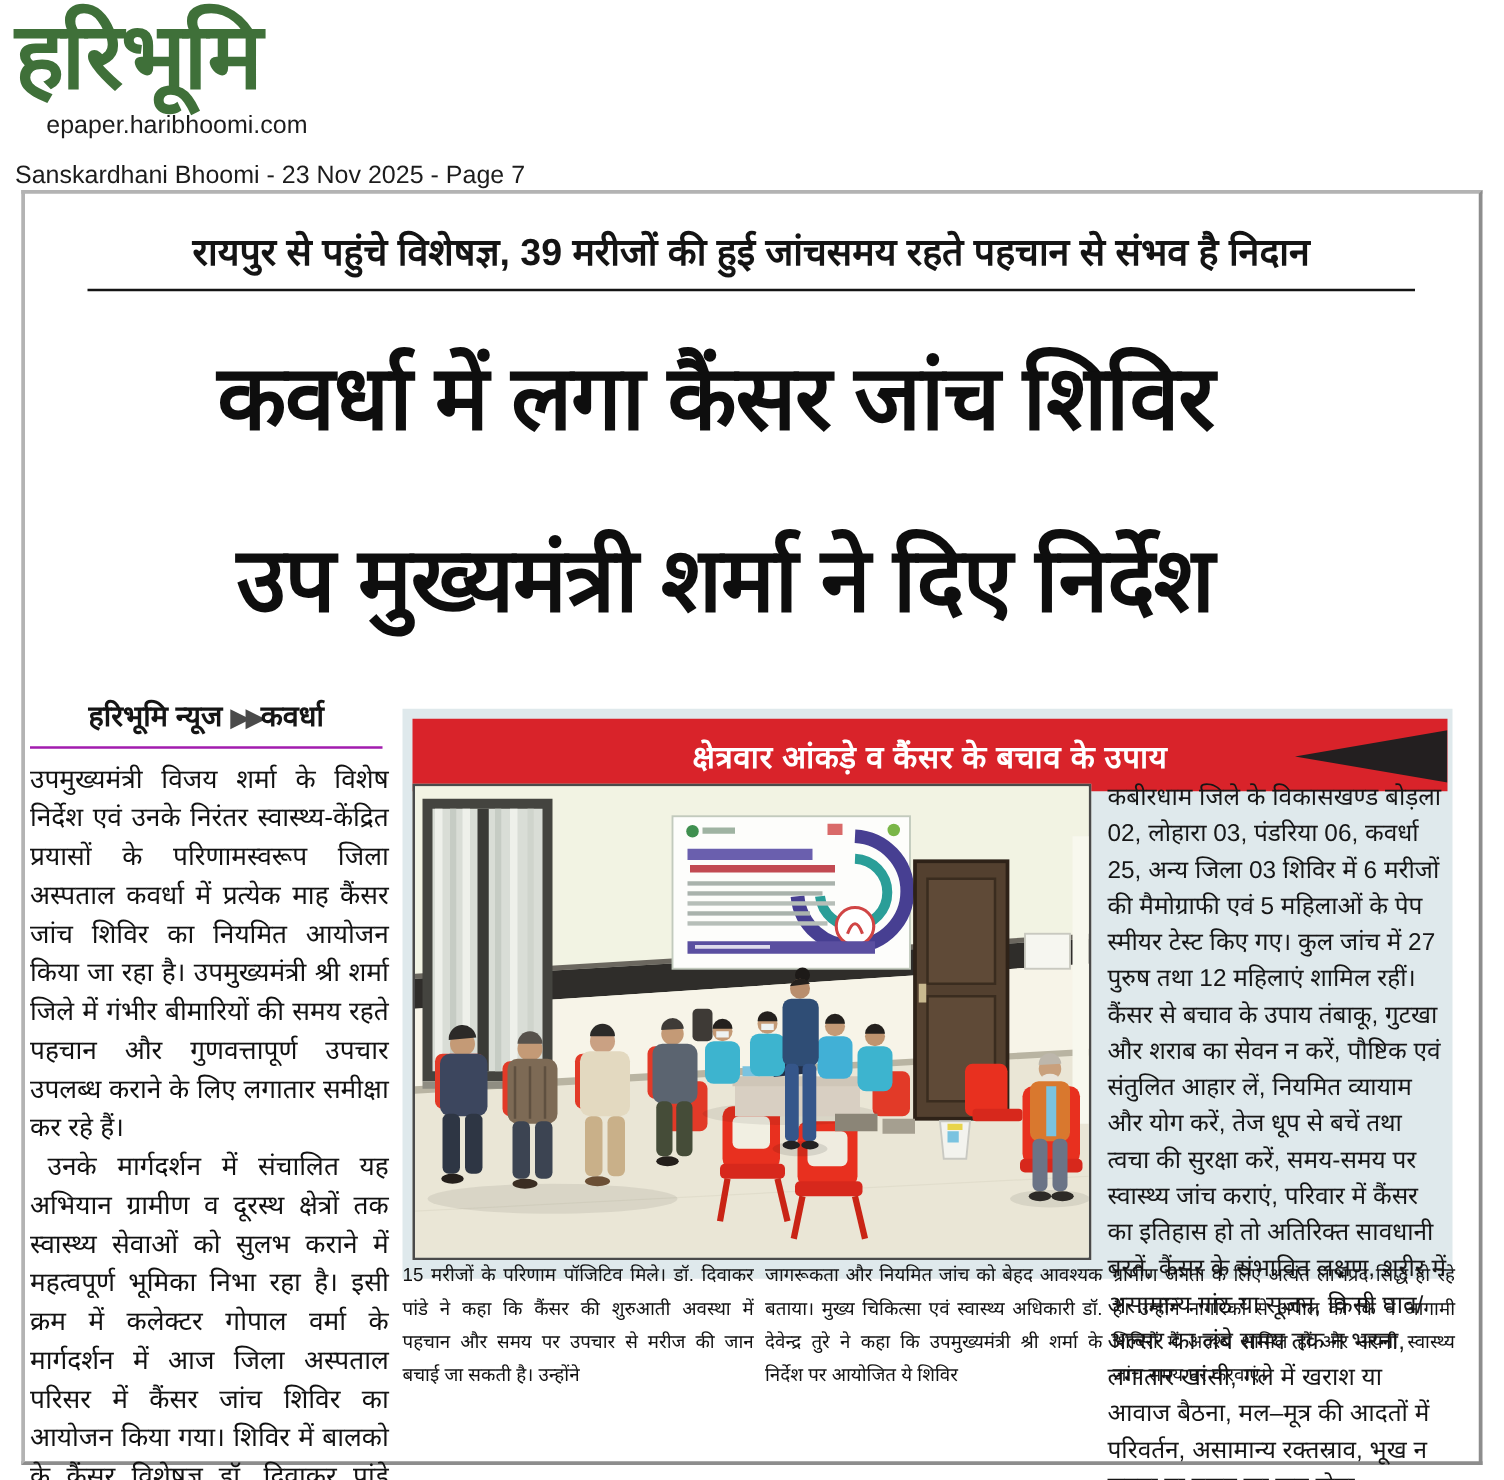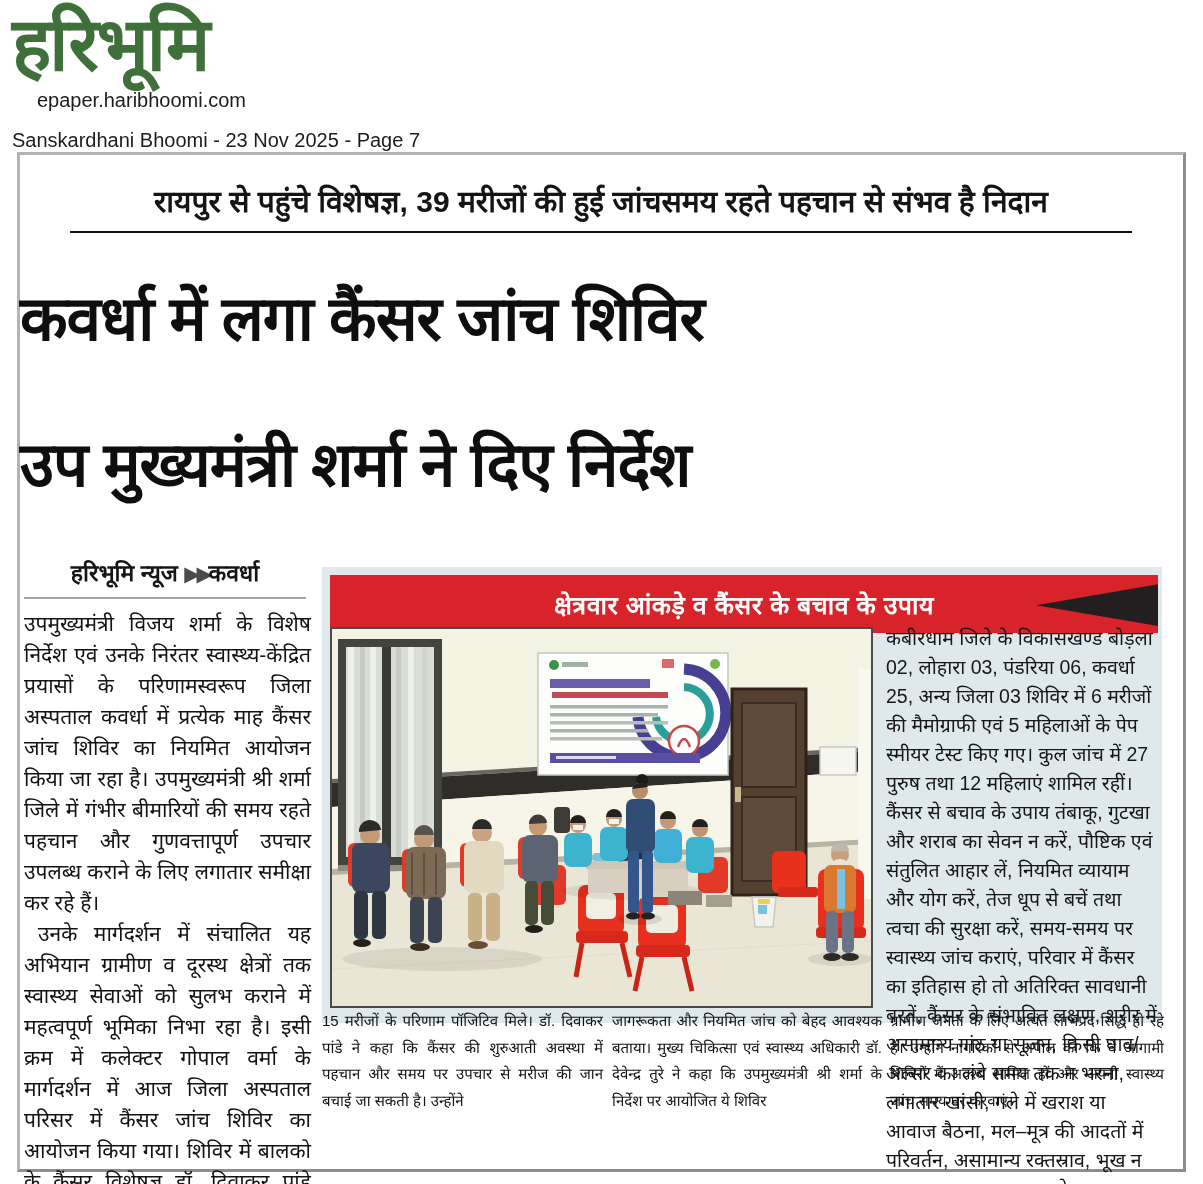--- a/index.html
+++ b/index.html
@@ -25,30 +25,30 @@
 
   
   .kicker{
     position:absolute;left:70px;top:180px;width:1062px;text-align:center;
     font-size:30px;font-weight:700;color:#141414;white-space:nowrap;
     padding-bottom:10px;border-bottom:2px solid #141414;
   }
 
   
   .headline{
-    position:absolute;left:20px;top:246px;width:951px;text-align:left;
-    font-weight:800;color:#0e0e0e;font-size:62px;line-height:146px;
+    position:absolute;left:20px;top:246px;width:951px;text-align:right;
+    font-weight:800;color:#0e0e0e;font-size:72px;line-height:146px;
     letter-spacing:-1px;white-space:nowrap;
   }
 
   
   .byline{
     position:absolute;left:24px;top:556px;width:282px;text-align:center;
     font-size:23px;font-weight:700;color:#151515;
-    padding-bottom:9px;border-bottom:2px solid #a3a3a3;white-space:nowrap;
+    padding-bottom:9px;border-bottom:2px solid #a21caf;white-space:nowrap;
   }
   .byline .arrows{color:#4a4a4a;letter-spacing:-4px;font-size:21px;}
 
   
   .col{
     position:absolute;text-align:justify;color:#121212;
     font-size:21px;line-height:31px;
   }
   .left-col{left:24px;top:608px;width:287px;}
   .left-col p{margin:0;}

